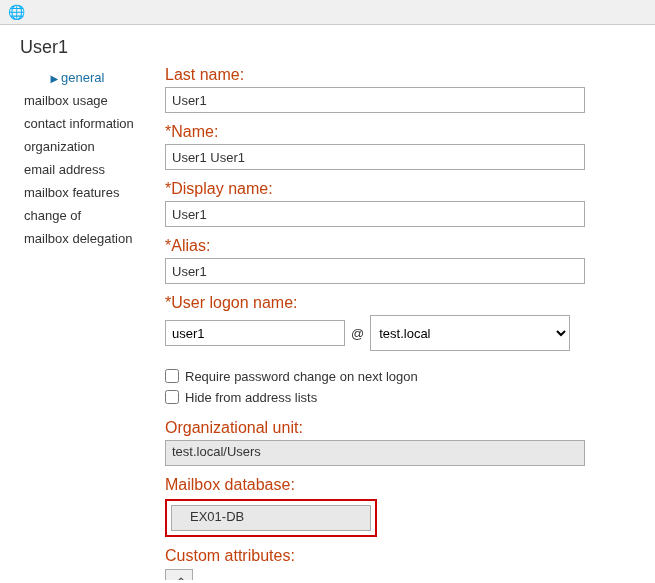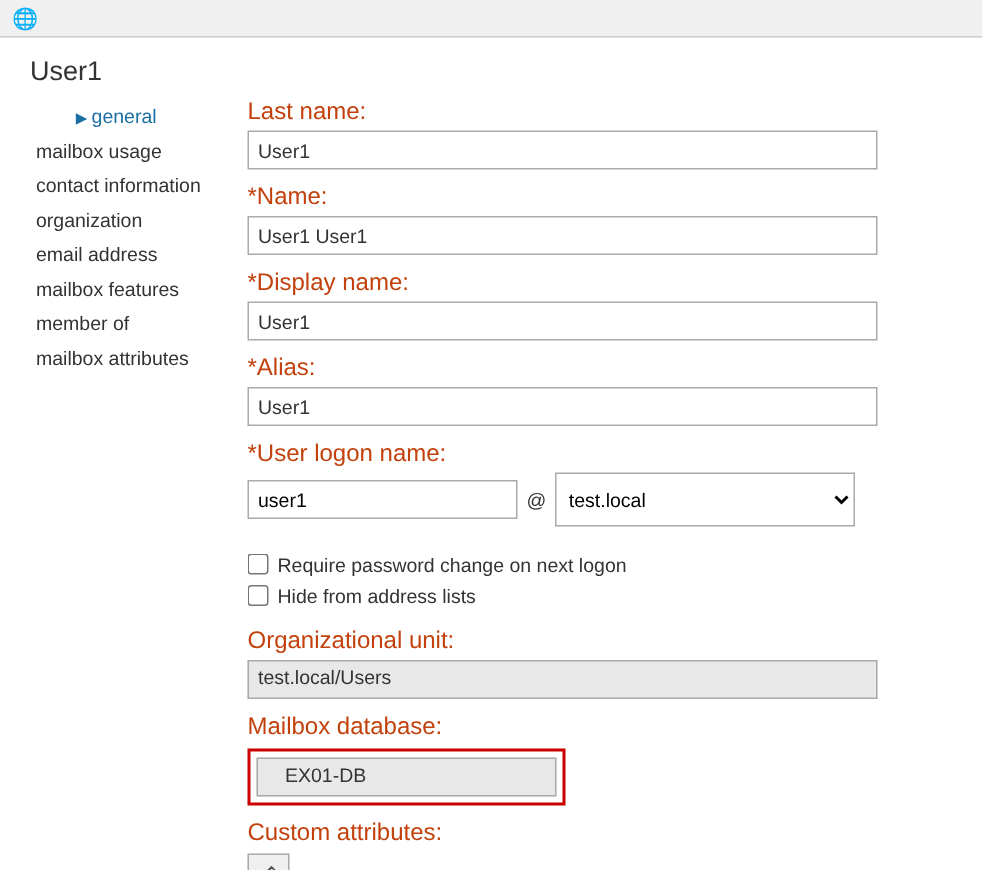--- a/index.html
+++ b/index.html
@@ -226,24 +226,24 @@
       <div class="sidebar-item">
         <span>organization</span>
       </div>
       <div class="sidebar-item">
         <span>email address</span>
       </div>
       <div class="sidebar-item">
         <span>mailbox features</span>
       </div>
       <div class="sidebar-item">
-        <span>member of</span>
-      </div>
-      <div class="sidebar-item">
-        <span>mailbox attributes</span>
+        <span>change of</span>
+      </div>
+      <div class="sidebar-item">
+        <span>mailbox delegation</span>
       </div>
     </div>
 
     <div class="main-panel">
 
       <div class="field-group">
         <div class="field-label">Last name:</div>
         <input class="field-input" type="text" value="User1" style="">
       </div>
 

